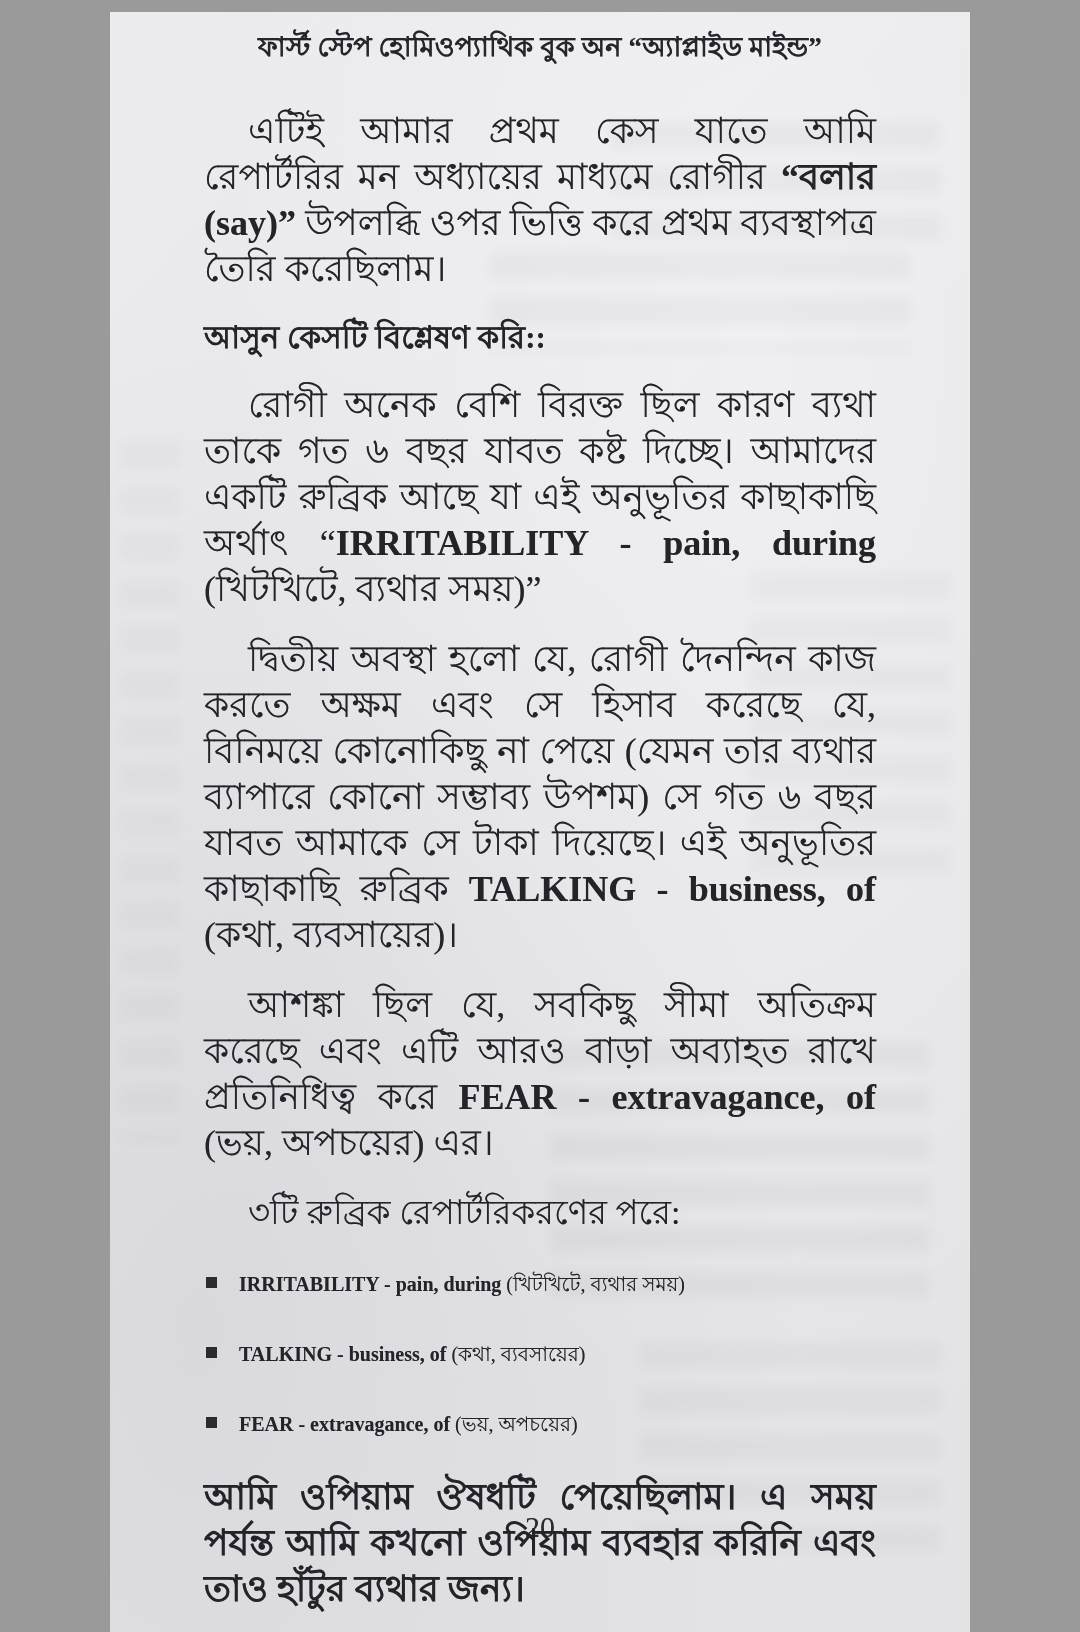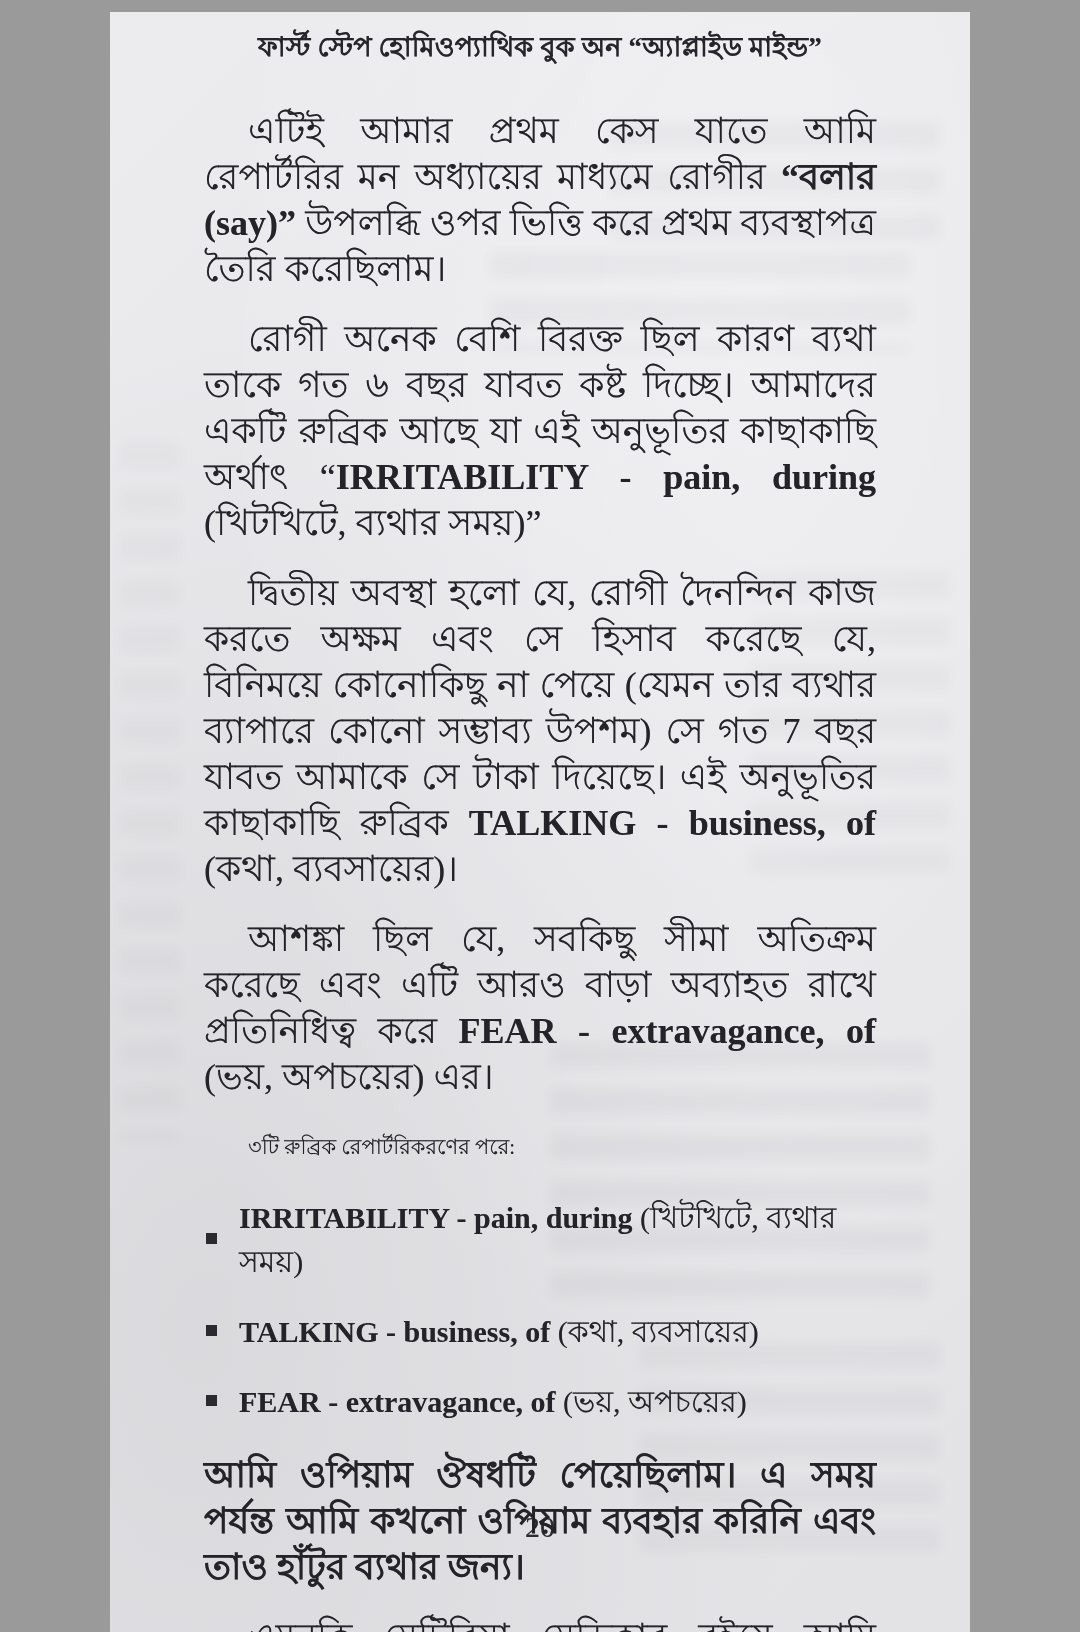--- a/index.html
+++ b/index.html
@@ -59,32 +59,32 @@
   }
   .section-heading{
     font-size:31px;
     font-weight:700;
     line-height:44px;
     margin:14px 0 22px 0;
     text-indent:0;
     text-shadow:0 0 .6px rgba(30,30,40,.4);
   }
   .list-intro{
-    font-size:21px;
+    font-size:34px;
     line-height:46px;
     text-indent:44px;
     margin:4px 0 26px 0;
     text-shadow:0 0 .5px rgba(30,30,40,.35);
   }
   b,.bold{font-weight:700;}
   .rubric-list{margin:0 0 28px 0;}
   .rubric-item{
     display:flex;
     align-items:baseline;
-    font-size:30px;
+    font-size:20px;
     line-height:44px;
     margin:0 0 26px 0;
     text-shadow:0 0 .5px rgba(30,30,40,.35);
   }
   .bullet-square{
     flex:0 0 auto;
     width:11px;height:11px;
     background:#2a2a30;
     margin:0 22px 0 2px;
     align-self:center;
@@ -112,24 +112,25 @@
   <div class="ghost g4"></div>
   <div class="ghost g5"></div>
   <div class="ghost g6"></div>
 
   <div class="content">
 
     <div class="book-title">ফার্স্ট স্টেপ হোমিওপ্যাথিক বুক অন “অ্যাপ্লাইড মাইন্ড”</div>
 
     <p class="body"><span>এটিই আমার প্রথম কেস যাতে আমি রেপার্টরির মন অধ্যায়ের মাধ্যমে রোগীর </span><b>“বলার (say)”</b><span> উপলব্ধি ওপর ভিত্তি করে প্রথম ব্যবস্থাপত্র তৈরি করেছিলাম।</span></p>
 
+    <div class="section-heading">আসুন কেসটি বিশ্লেষণ করি::</div>
 
     <p class="body"><span>রোগী অনেক বেশি বিরক্ত ছিল কারণ ব্যথা তাকে গত ৬ বছর যাবত কষ্ট দিচ্ছে। আমাদের একটি রুব্রিক আছে যা এই অনুভূতির কাছাকাছি অর্থাৎ “</span><b>IRRITABILITY - pain, during</b><span> (খিটখিটে, ব্যথার সময়)”</span></p>
 
-    <p class="body"><span>দ্বিতীয় অবস্থা হলো যে, রোগী দৈনন্দিন কাজ করতে অক্ষম এবং সে হিসাব করেছে যে, বিনিময়ে কোনোকিছু না পেয়ে (যেমন তার ব্যথার ব্যাপারে কোনো সম্ভাব্য উপশম) সে গত 7 বছর যাবত আমাকে সে টাকা দিয়েছে। এই অনুভূতির কাছাকাছি রুব্রিক </span><b>TALKING - business, of</b><span> (কথা, ব্যবসায়ের)।</span></p>
+    <p class="body"><span>দ্বিতীয় অবস্থা হলো যে, রোগী দৈনন্দিন কাজ করতে অক্ষম এবং সে হিসাব করেছে যে, বিনিময়ে কোনোকিছু না পেয়ে (যেমন তার ব্যথার ব্যাপারে কোনো সম্ভাব্য উপশম) সে গত ৬ বছর যাবত আমাকে সে টাকা দিয়েছে। এই অনুভূতির কাছাকাছি রুব্রিক </span><b>TALKING - business, of</b><span> (কথা, ব্যবসায়ের)।</span></p>
 
 
 
     <p class="body"><span>আশঙ্কা ছিল যে, সবকিছু সীমা অতিক্রম করেছে এবং এটি আরও বাড়া অব্যাহত রাখে প্রতিনিধিত্ব করে </span><b>FEAR - extravagance, of</b><span> (ভয়, অপচয়ের) এর।</span></p>
 
     <div class="list-intro">৩টি রুব্রিক রেপার্টরিকরণের পরে:</div>
 
     <div class="rubric-list">
       <div class="rubric-item">
         <span class="bullet-square"></span>

